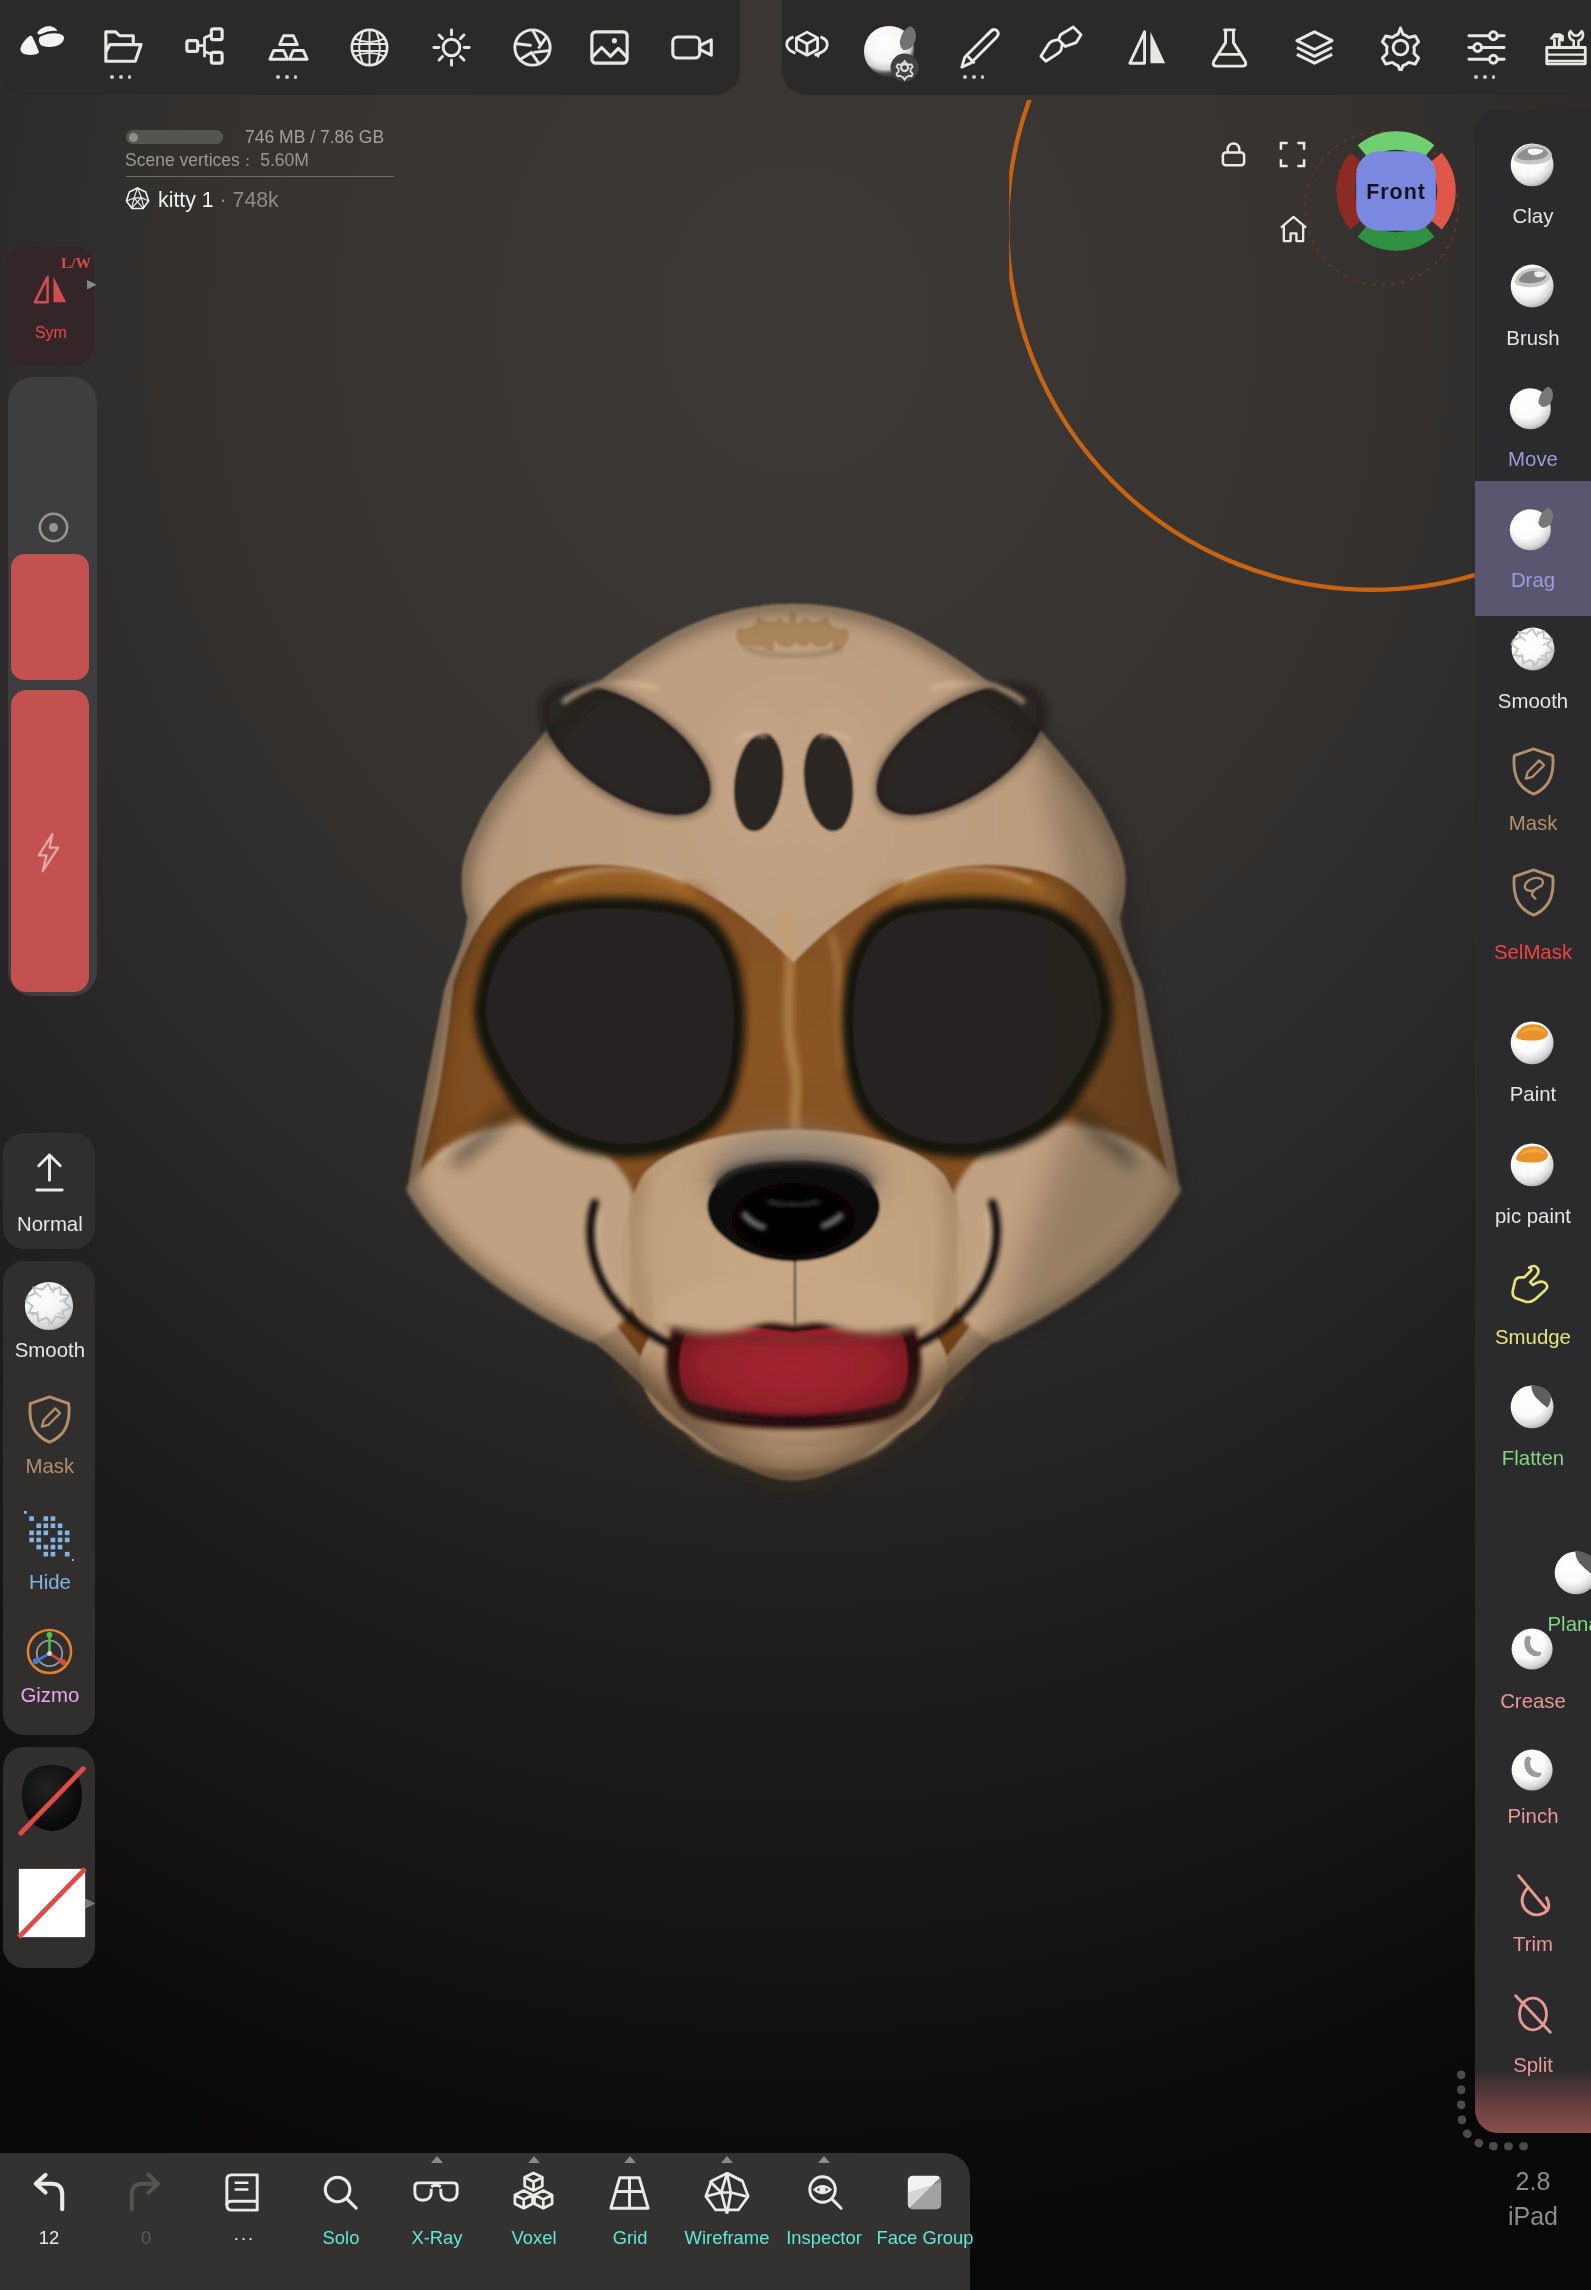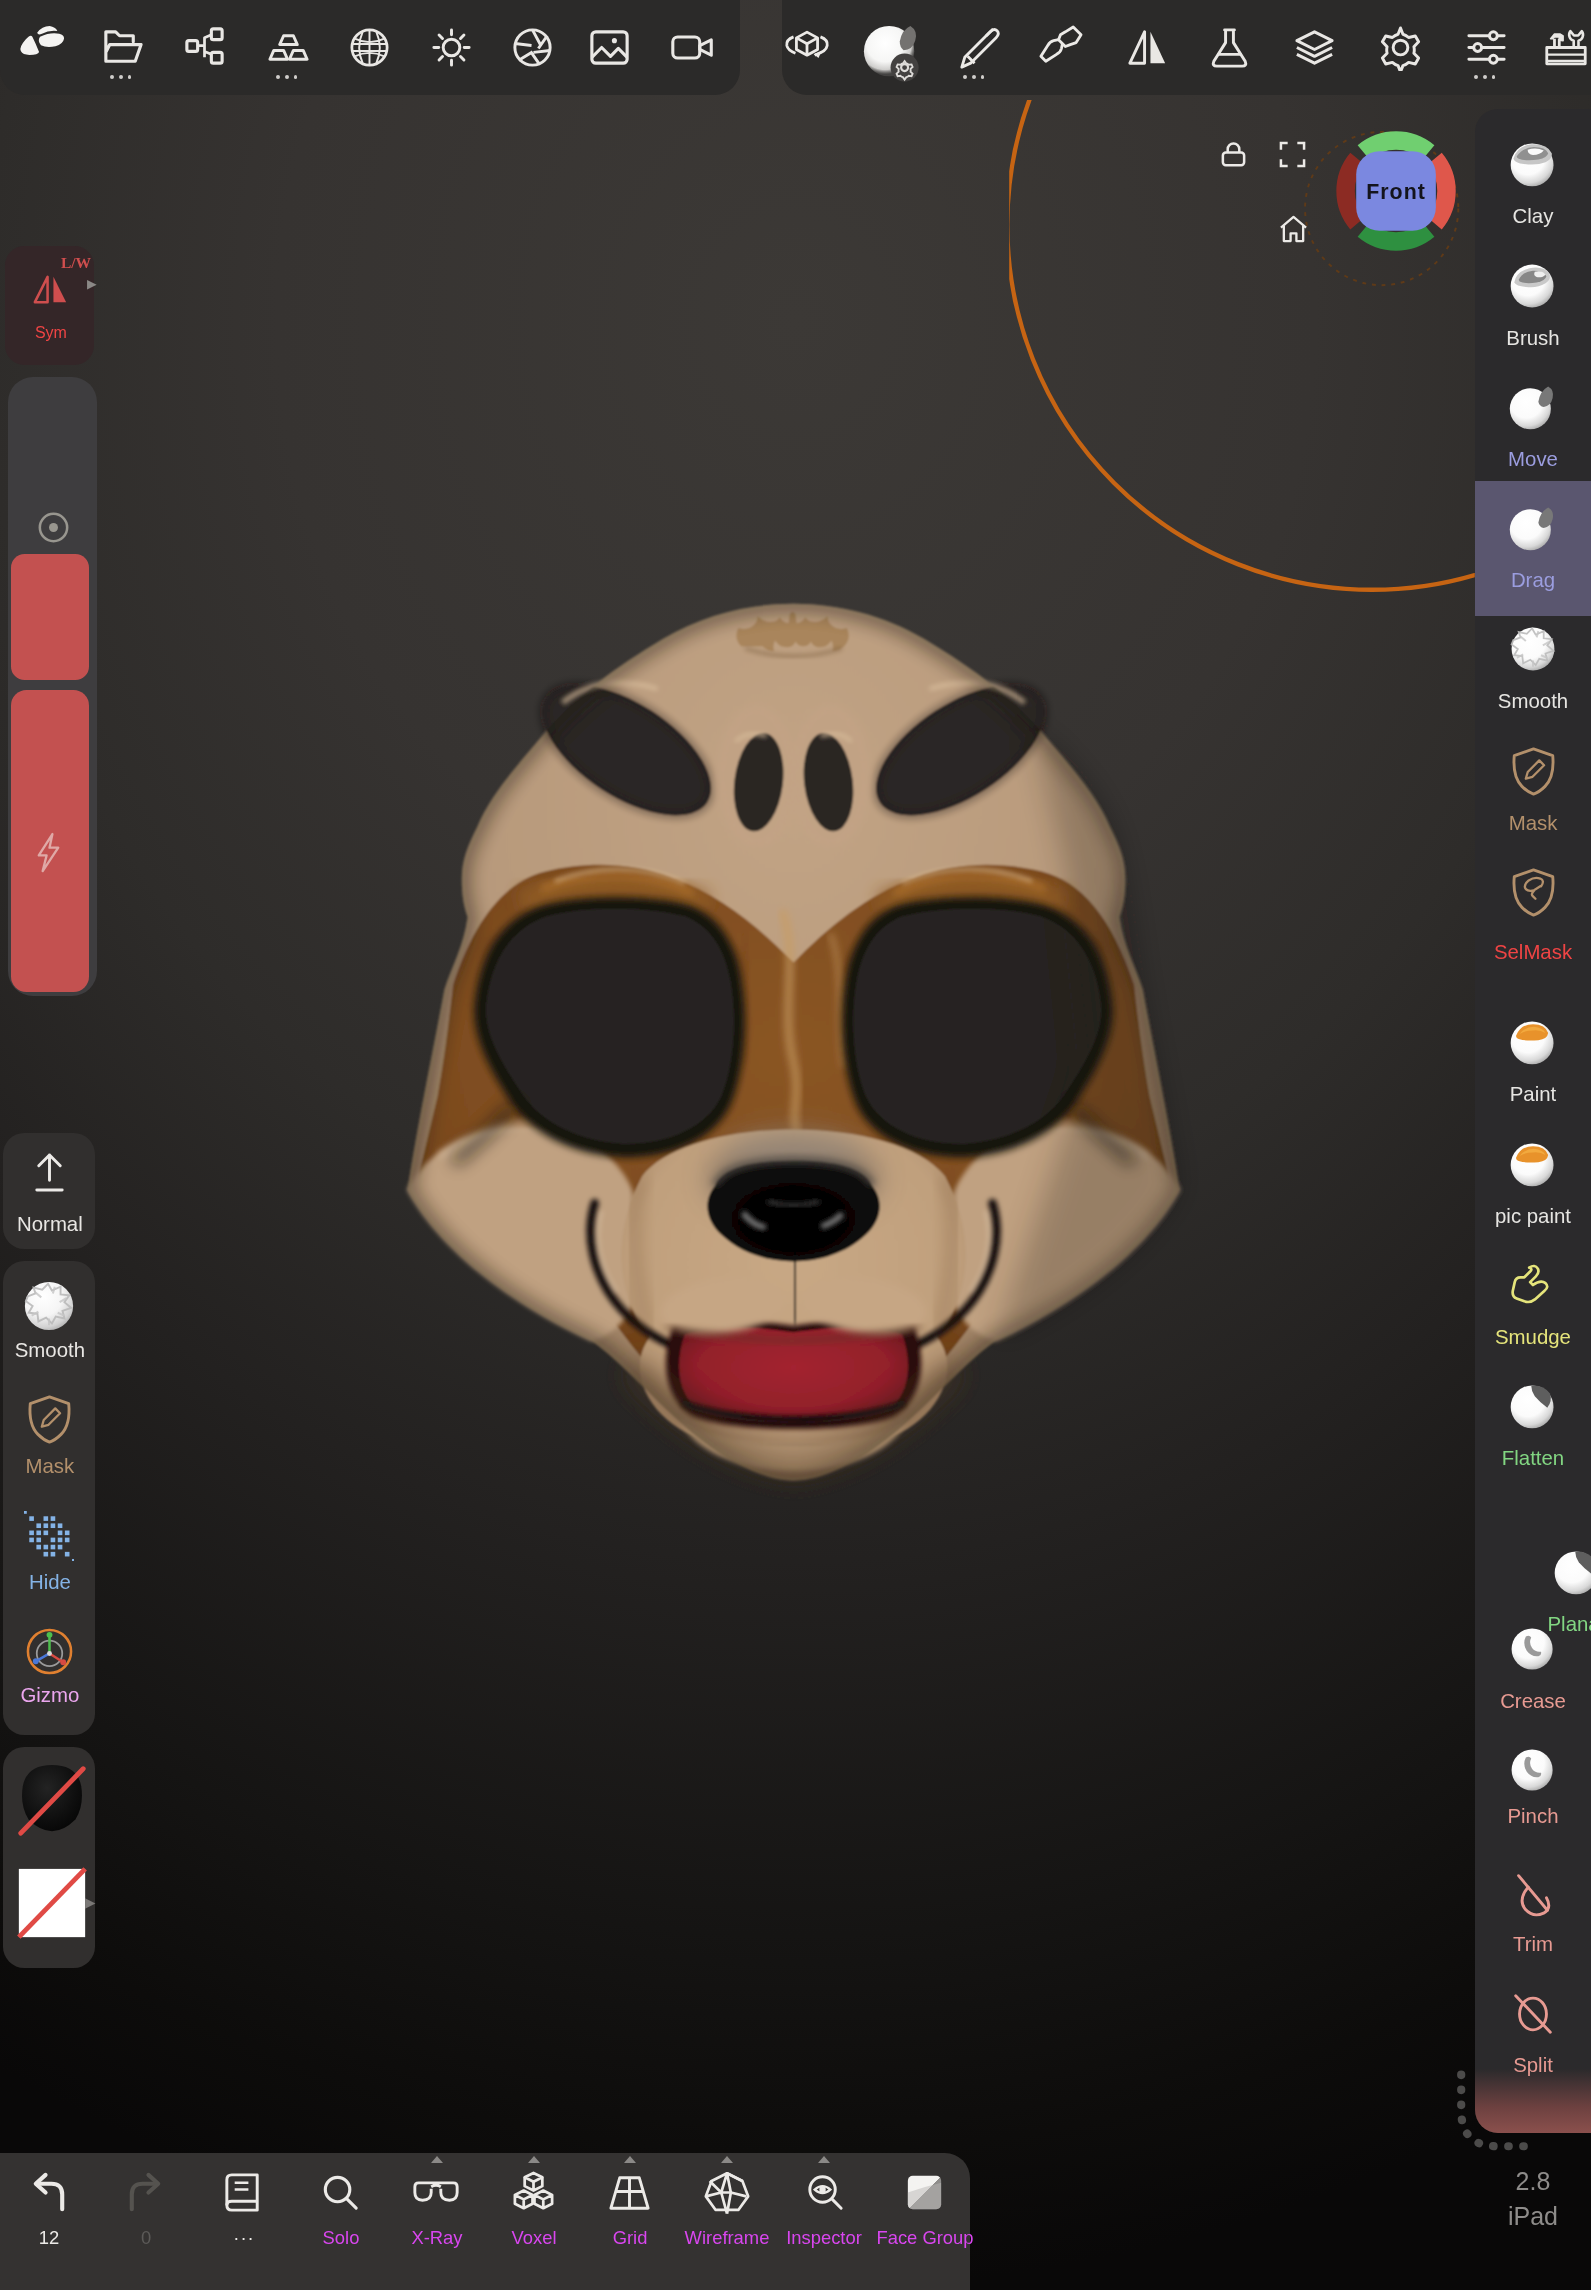--- a/index.html
+++ b/index.html
@@ -10,21 +10,21 @@
       radial-gradient(1727px 1970px at 796px 320px,
         #3c3936 0%, #363331 30%, #2e2c2a 47%, #232120 63%, #151413 82%, #0d0c0b 93%, #090808 100%);
   }
   .abs{position:absolute;}
   .panel{position:absolute;background:#2b2a29;}
   .lbl{position:absolute;transform:translateX(-50%);text-align:center;white-space:nowrap;}
   .tli,.tri{position:absolute;top:43px;}
   .rit{position:absolute;left:0;width:116px;text-align:center;transform:translateY(-25px);}
   .rlb{margin-top:11.6px;font-size:20.4px;line-height:23px;}
   .bbi{position:absolute;top:15.5px;}
-  .blb{position:absolute;top:74px;transform:translateX(-50%);font-size:18.4px;color:#d946ef;white-space:nowrap;}
+  .blb{position:absolute;top:74px;transform:translateX(-50%);font-size:18.4px;color:#5eead4;white-space:nowrap;}
   .btr{position:absolute;top:2.9px;width:0;height:0;border-left:6.8px solid transparent;border-right:6.8px solid transparent;border-bottom:7.8px solid #8b8987;transform:translateX(-50%);}
   .dots{position:absolute;top:93px;width:25px;height:5.8px;}
   .dots i{position:absolute;top:1px;width:3.9px;height:3.9px;border-radius:50%;background:#cfcdca;}
 </style>
 </head>
 <body>
 <div id="stage">
 
   <svg id="scene" class="abs" style="left:0;top:0;" width="1591" height="2290" viewBox="0 0 1640 2360">
     <defs>
@@ -191,20 +191,34 @@
 
       <path d="M662,1212 Q 644,1280 668,1372" stroke="#6d4a28" stroke-width="12" fill="none" opacity="0.3" filter="url(#b8)"></path>
       <path d="M974,1212 Q 992,1280 968,1372" stroke="#6d4a28" stroke-width="12" fill="none" opacity="0.3" filter="url(#b8)"></path>
       <path d="M818,622 C 772,622 724,634 684,658 C 634,688 596,716 566,750 C 534,788 506,818 492,852 C 482,872 476,886 476,906 C 476,922 478,934 482,945 C 478,975 466,995 458,1020 C 448,1075 432,1150 420,1226 C 455,1290 530,1345 610,1382 C 652,1412 688,1462 742,1498 C 775,1519 800,1526 818,1526 C 836,1526 861,1519 894,1498 C 948,1462 984,1412 1026,1382 C 1106,1345 1181,1290 1216,1226 C 1204,1150 1188,1075 1178,1020 C 1170,995 1158,975 1154,945 C 1158,934 1160,922 1160,906 C 1160,886 1154,872 1144,852 C 1130,818 1102,788 1070,750 C 1040,716 1002,688 952,658 C 912,634 864,622 818,622 Z" fill="none" stroke="#1b1510" stroke-width="20" opacity="0.4" filter="url(#b8)" clip-path="url(#silclip)"></path>
       <path d="M652,1408 C 706,1466 762,1502 818,1510 C 874,1502 930,1466 984,1408" stroke="#563c26" stroke-width="26" fill="none" opacity="0.5" filter="url(#b14)"></path>
 
       <path d="M1063,745 C 1098,778 1128,808 1144,845 C 1160,882 1164,930 1178,1020 C 1188,1075 1204,1150 1216,1226 C 1181,1290 1106,1345 1026,1382 L 1060,1280 1120,1100 1100,900 Z" fill="#241a12" opacity="0.25" filter="url(#b14)"></path>
     </g>
   </svg>
 
+  <div id="info" class="abs" style="left:0;top:0;width:485px;height:243px;">
+    <div class="abs" style="left:126px;top:130px;width:97px;height:13.6px;border-radius:6.8px;background:#56544f;"></div>
+    <div class="abs" style="left:129px;top:133px;width:8.7px;height:8.7px;border-radius:50%;background:#8e8c88;"></div>
+    <div class="abs" style="left:245px;top:127px;color:#a3a19d;font-size:17.5px;">746 MB / 7.86 GB</div>
+    <div class="abs" style="left:125px;top:150px;color:#9b9995;font-size:17.5px;">Scene vertices<span style="font-size:15.5px;">：</span> 5.60M</div>
+    <div class="abs" style="left:126px;top:176px;width:268px;height:1px;background:#6e6c68;"></div>
+    <svg class="abs" style="left:124px;top:186px;" width="27" height="27" viewBox="0 0 28 28">
+        <g stroke="#f1f0ee" stroke-width="1.7" fill="none">
+          <path d="M14 2 l8.5 4.2 3 9.3 -5.8 7.8 h-11.4 l-5.8 -7.8 3 -9.3 Z" stroke-linejoin="round"></path>
+          <path d="M14 2 l-3.5 10.5 -8 3 M14 2 l4 10 7.5 3.5 M10.5 12.5 l7.5 -0.5 M10.5 12.5 l-2.7 10.8 M18 12 l2.7 11 M10.5 12.5 l9.5 10.6 M7.8 23.3 l10 -11" stroke-width="1.2"></path>
+        </g>
+      </svg>
+    <div class="abs" style="left:158px;top:188px;color:#f3f2f0;font-size:21.3px;">kitty 1 <span style="color:#8e8c88;">· 748k</span></div>
+  </div>
 
   <div id="tl-bar" class="panel" style="left:0;top:-19.4px;width:740px;height:114px;border-radius:0 0 25px 25px;">
     <svg style="position:absolute;left:15.5px;top:41px;" width="50" height="39" viewBox="0 0 52 40">
       <g fill="#f4f3f1">
         <path d="M5 30 Q3 26 10 18 Q15 12 17 15 Q21 23 24 31 Q23 34 14 34 Q7 34 5 30 Z"></path>
         <path d="M22 11 Q27 4 35 4 Q41 5 43 9 Q34 8 27 12 Q23 14 22 11 Z"></path>
         <path d="M25 15 Q36 10 45 12 Q50 13 50 17 Q49 23 41 25 Q32 27 26 24 Q22 19 25 15 Z"></path>
       </g>
     </svg>
     <svg class="tli" style="left:99px" width="47" height="47" viewBox="0 0 48 48">

